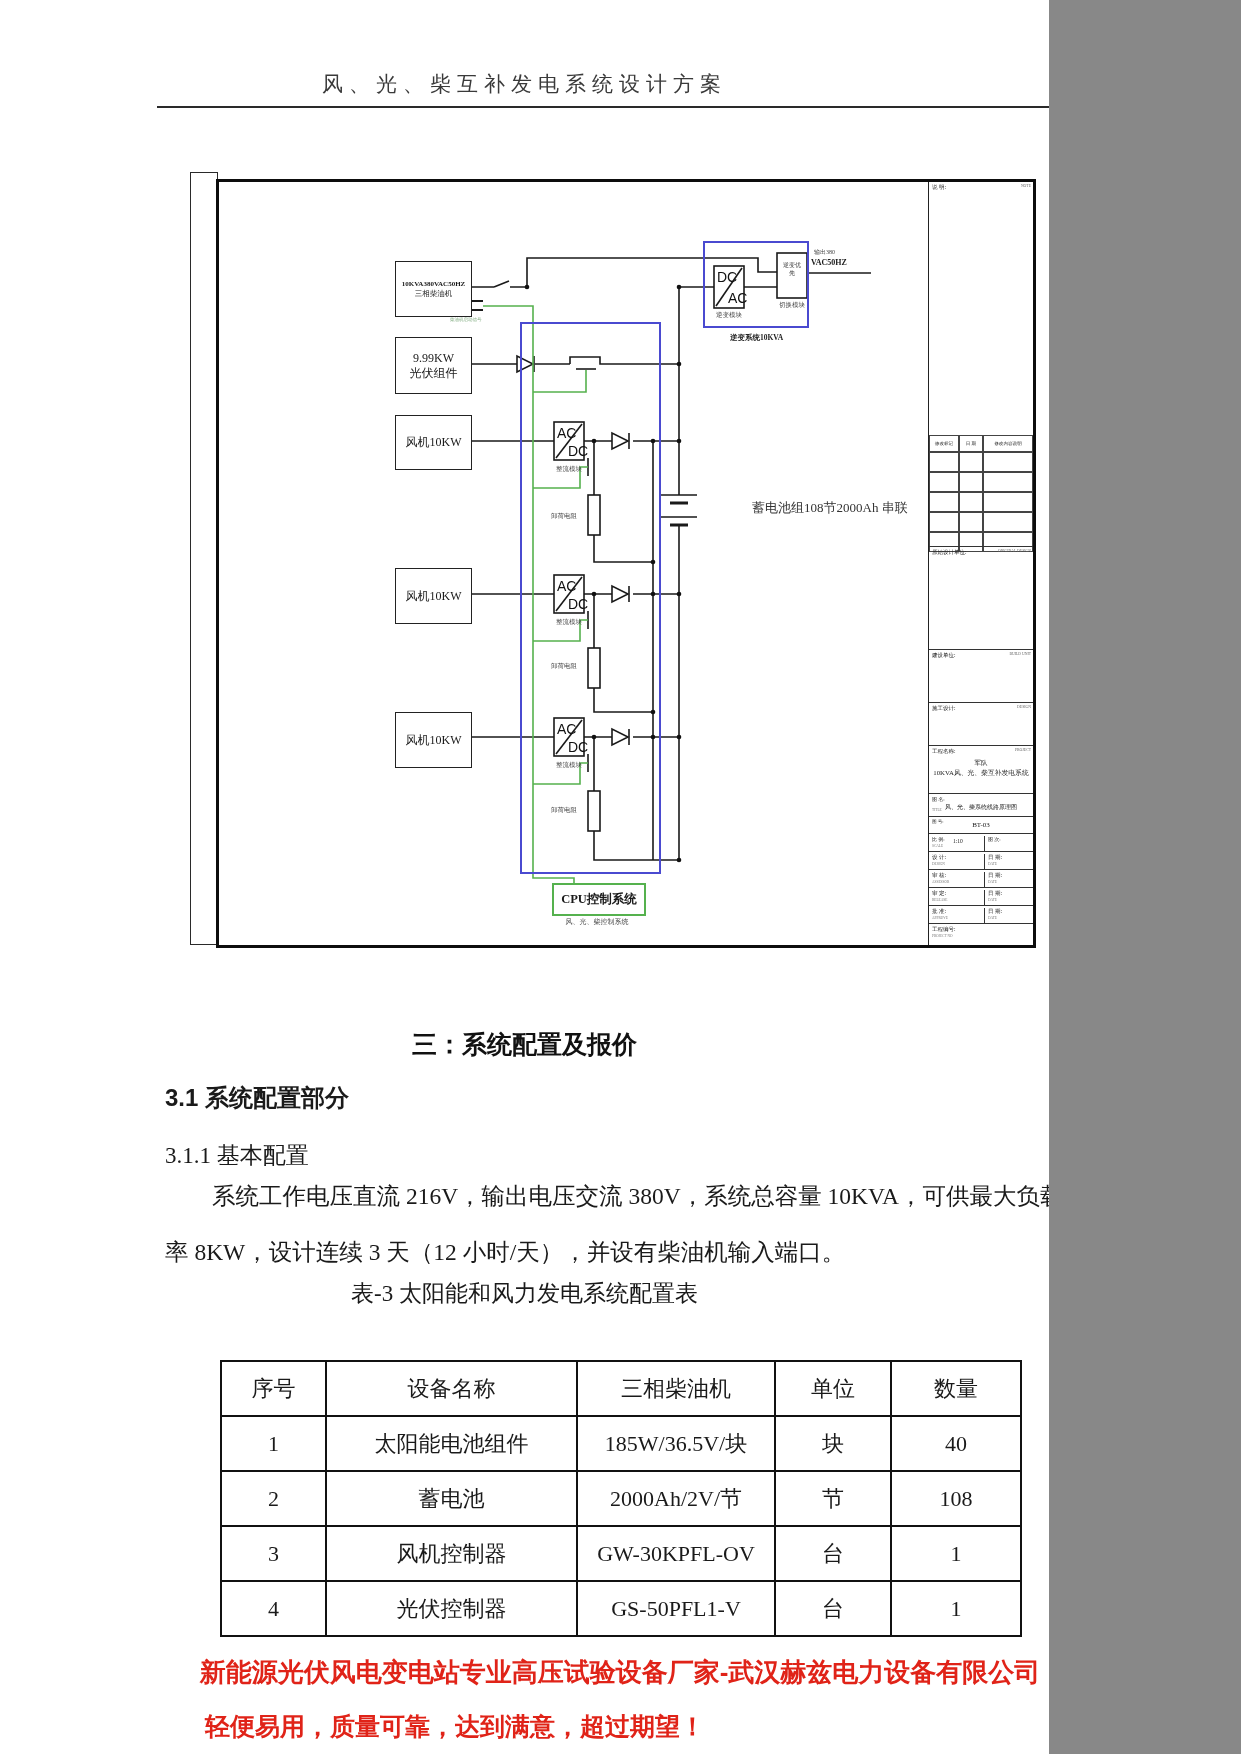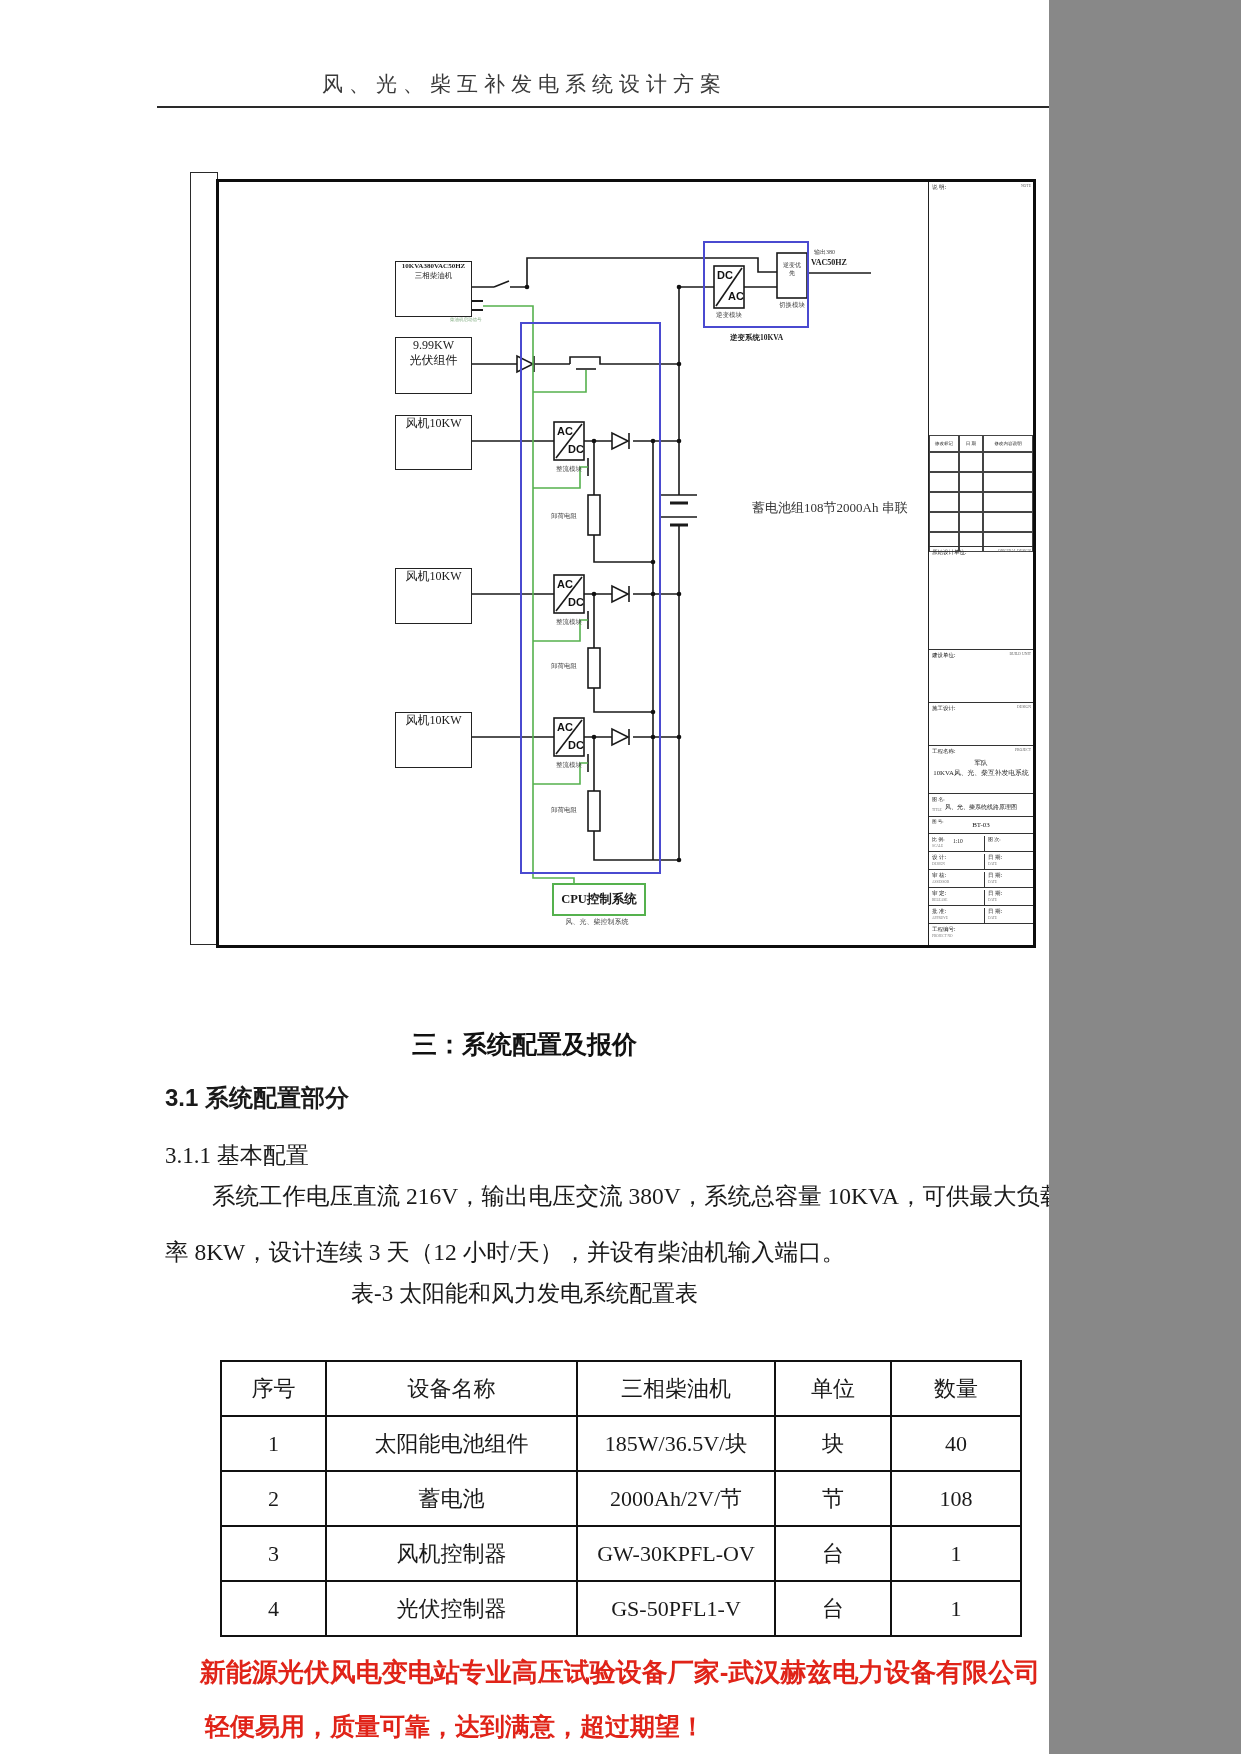--- a/index.html
+++ b/index.html
@@ -7,24 +7,24 @@
         font-family:"Liberation Serif",serif;color:#1a1a1a;}
   .abs{position:absolute;}
   .ctr{text-align:center;}
   
   .doc-header{left:0;top:70px;width:100%;text-align:center;font-size:21px;letter-spacing:6px;color:#3a3a3a;}
   .header-rule{left:157px;top:106px;width:927px;height:2px;background:#2a2a2a;}
   
   .bind-strip{left:190px;top:172px;width:26px;height:771px;border:1.5px solid #2a2a2a;}
   .draw-frame{left:216px;top:179px;width:814px;height:763px;border:3px solid #0d0d0d;}
   .comp-box{border:1.5px solid #222;background:#fff;display:flex;flex-direction:column;
-            align-items:center;line-height:1.25;}
+            align-items:center;justify-content:center;line-height:1.25;}
   .cpu-box{border:2px solid #55b14e;background:#fff;display:flex;align-items:center;justify-content:center;
            font-weight:bold;font-size:12.5px;}
-  .mod-letter{font-size:11px;font-weight:bold;font-family:"Liberation Sans",sans-serif;color:#111;text-align:right;}
+  .mod-letter{font-size:14px;font-weight:normal;font-family:"Liberation Sans",sans-serif;color:#111;text-align:right;}
   .tiny{color:#444;}
   
   .tblock{left:928px;top:182px;width:104px;height:763px;border-left:1.5px solid #222;font-size:5px;color:#222;}
   .tb-sec{position:absolute;left:0;width:100%;border-top:1px solid #333;box-sizing:border-box;}
   .tb-lab{position:absolute;left:3px;top:2px;font-size:5.5px;white-space:nowrap;}
   .tb-en{position:absolute;right:2px;top:2px;font-size:3.8px;color:#666;white-space:nowrap;}
   .revgrid{position:absolute;left:0;width:100%;display:grid;grid-template-columns:30px 24px 1fr;}
   .revcell{border:0.5px solid #444;height:15px;font-size:4.6px;display:flex;align-items:center;justify-content:center;}
   .revempty{border:0.5px solid #444;height:18px;}
   

